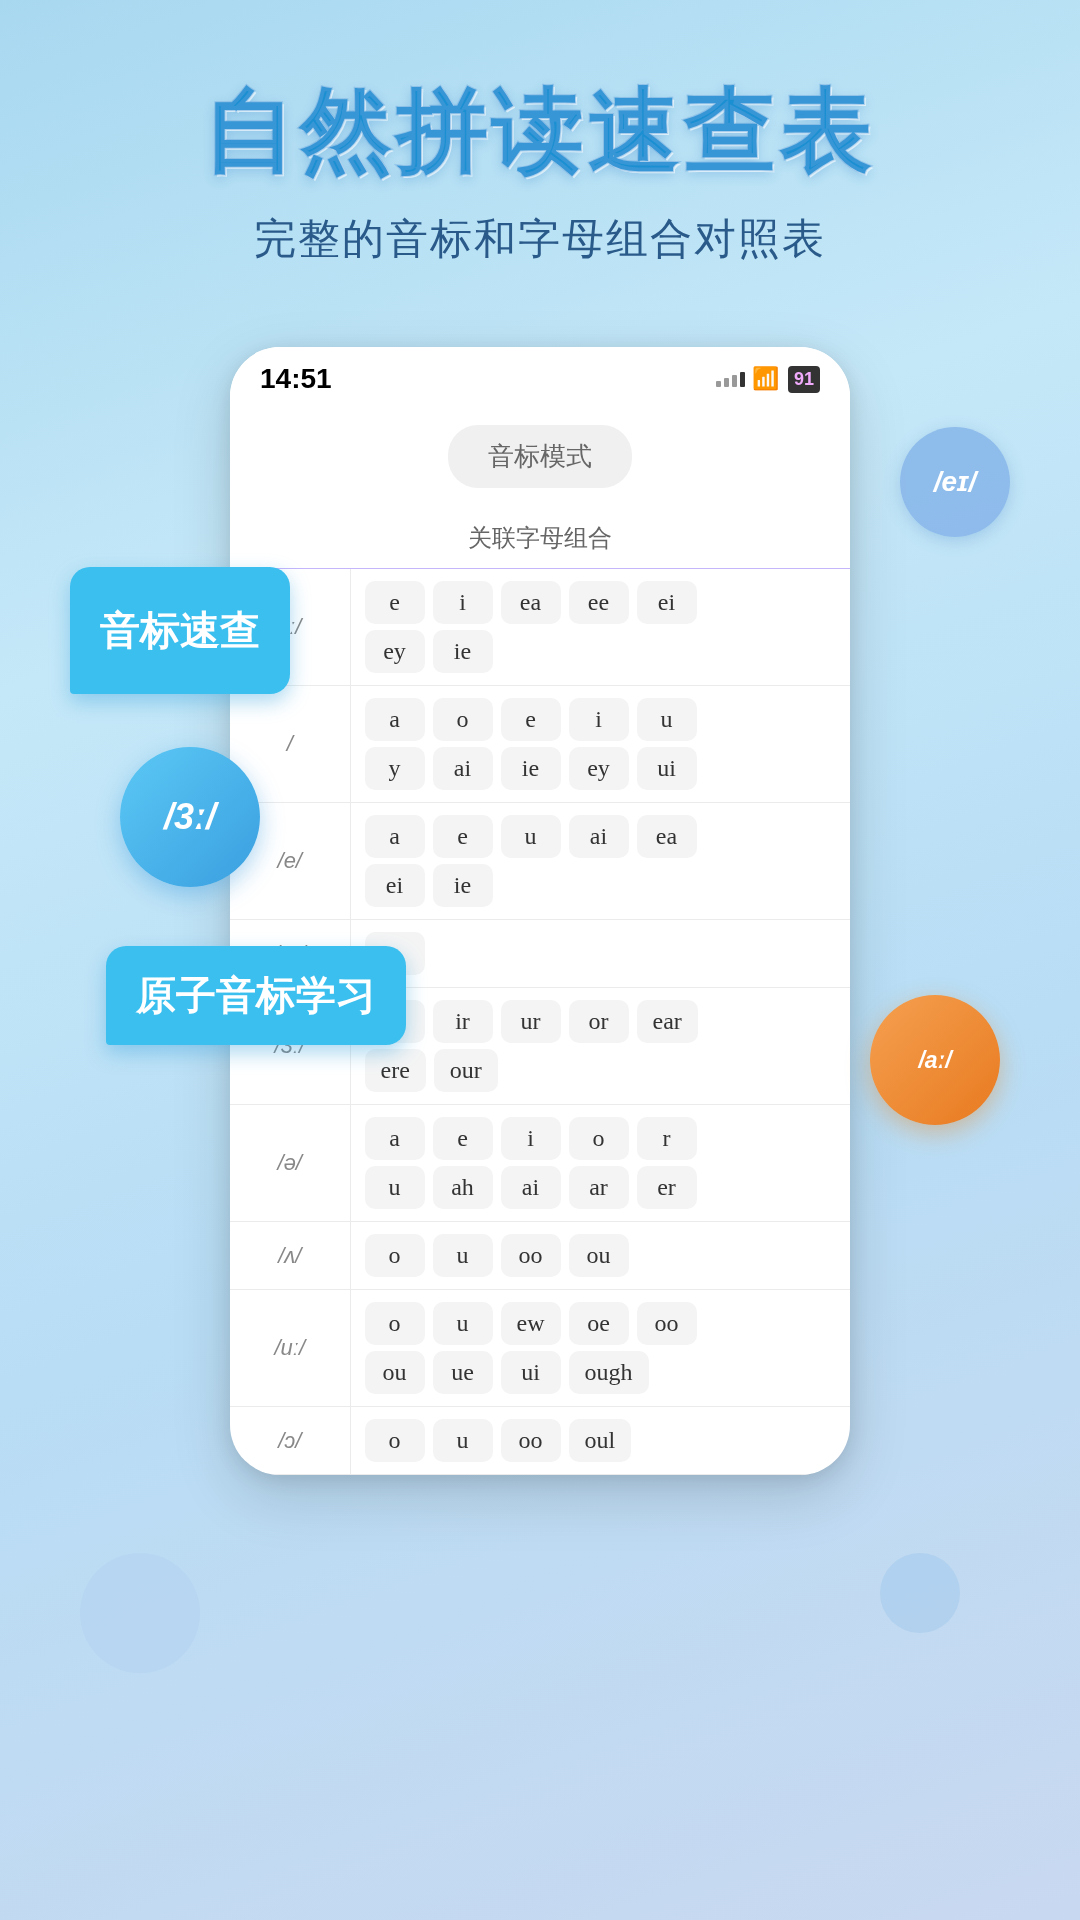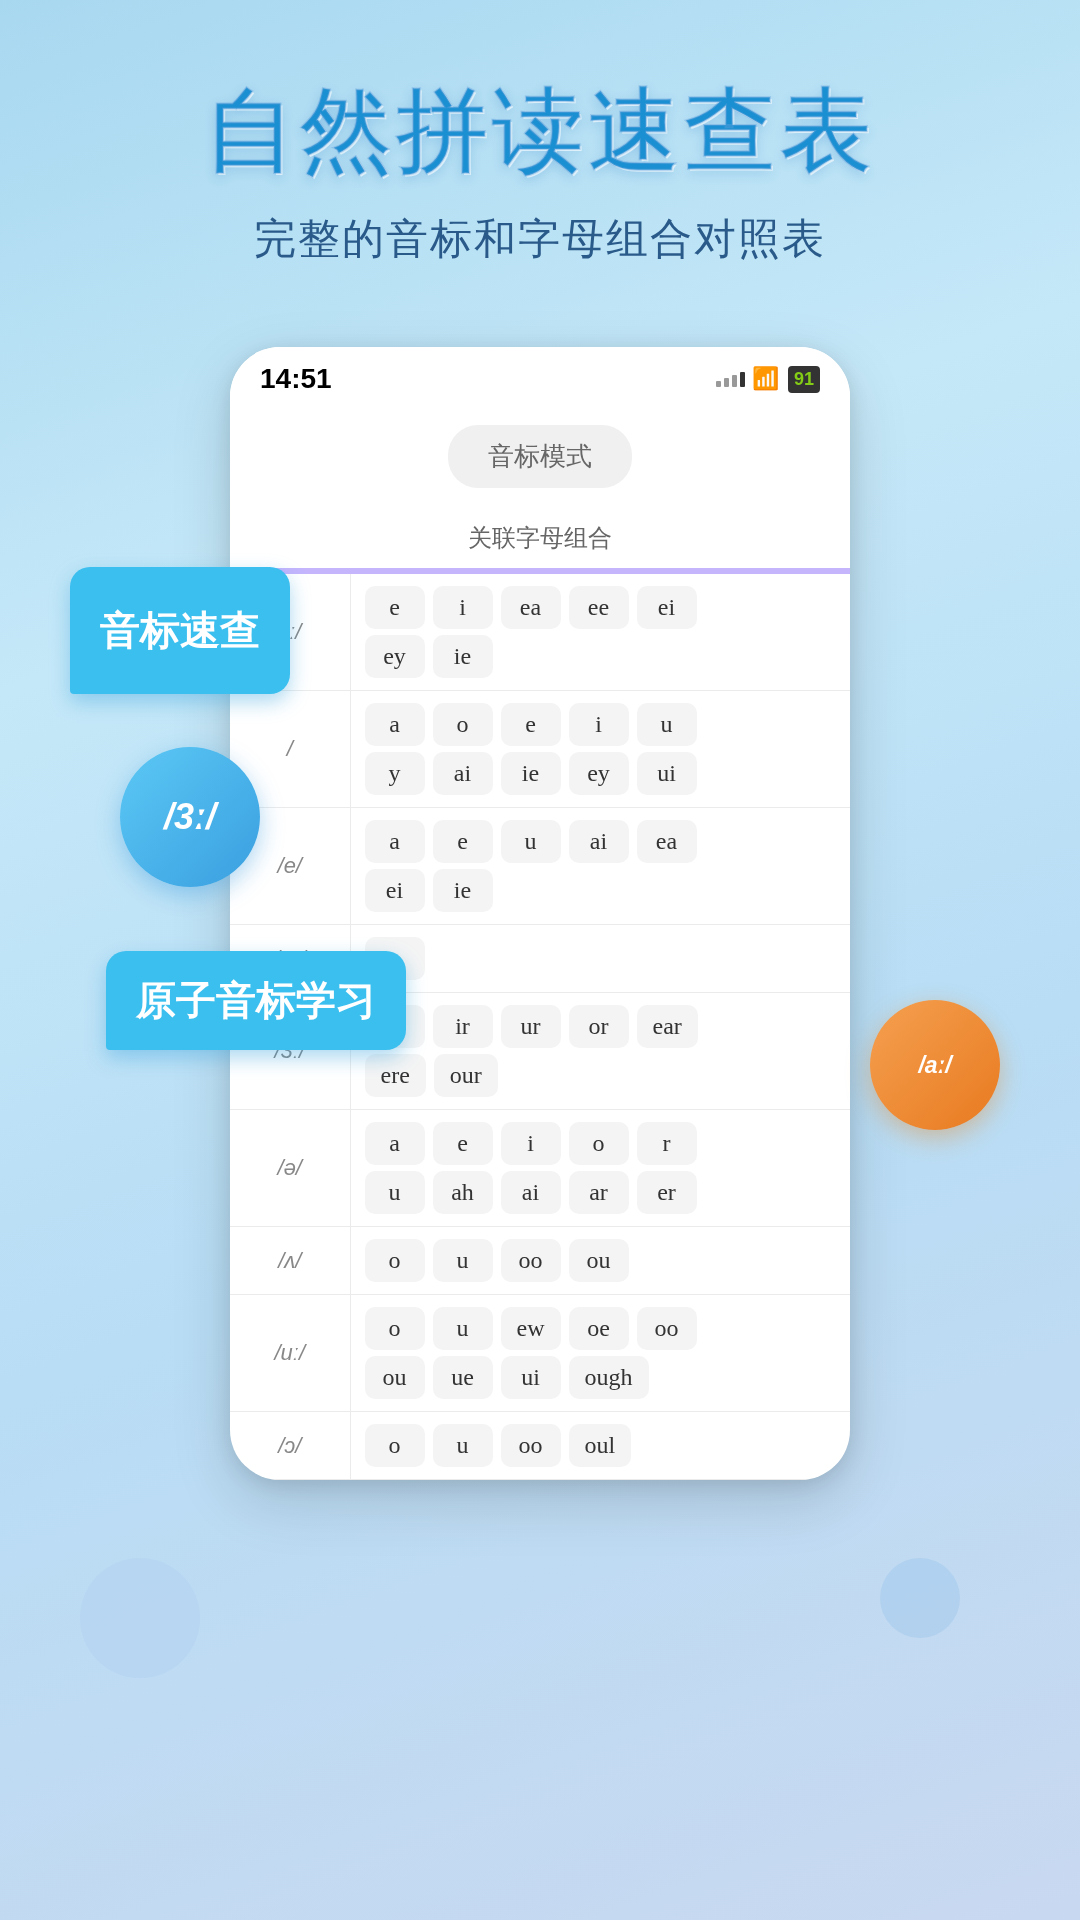--- a/index.html
+++ b/index.html
@@ -16,21 +16,21 @@
 
     .hero-section {
       text-align: center;
       padding: 80px 40px 40px;
       position: relative;
       z-index: 2;
     }
 
     .hero-title {
       font-size: 92px;
-      font-weight: 400;
+      font-weight: 700;
       color: #1a8fd1;
       text-shadow: 2px 2px 0px rgba(255,255,255,0.6), 0 4px 12px rgba(30,120,200,0.3);
       letter-spacing: 4px;
       line-height: 1.1;
       margin-bottom: 30px;
       -webkit-text-stroke: 2px rgba(100,160,220,0.4);
     }
 
     .hero-subtitle {
       font-size: 42px;
@@ -92,21 +92,21 @@
 
     .wifi-icon {
       font-size: 22px;
       color: #333;
     }
 
     .battery-icon {
       background: #333;
       border-radius: 4px;
       padding: 3px 6px;
-      color: #84cc16;
+      color: #f0abfc;
       font-size: 18px;
       font-weight: 700;
     }
 
     
     .tab-switcher {
       display: flex;
       margin: 10px auto;
       width: fit-content;
       background: #f0f0f0;
@@ -134,21 +134,21 @@
       color: white;
       font-weight: 600;
     }
 
     
     .table-header {
       text-align: center;
       font-size: 24px;
       color: #666;
       padding: 14px;
-      border-bottom: 6px solid #c4b5fd;
+      border-bottom: 1px solid #c4b5fd;
     }
 
     
     .phonics-table {
       width: 100%;
       border-collapse: collapse;
     }
 
     .phonics-row {
       border-bottom: 1px solid #ebebeb;
@@ -311,20 +311,21 @@
   <h1 class="hero-title">自然拼读速查表</h1>
   <p class="hero-subtitle">完整的音标和字母组合对照表</p>
 </div>
 
 <div class="phone-container">
 
   <div class="float-badge-yinbiao">音标速查</div>
 
   <div class="float-circle-3">/3ː/</div>
 
+  <div class="float-badge-ei">/eɪ/</div>
 
   <div class="phone-mockup">
 
     <div class="status-bar">
       <span class="status-time">14:51</span>
       <div class="status-icons">
         <div class="signal-dots">
           <div class="signal-dot" style="height:6px"></div>
           <div class="signal-dot" style="height:9px"></div>
           <div class="signal-dot" style="height:12px"></div>

